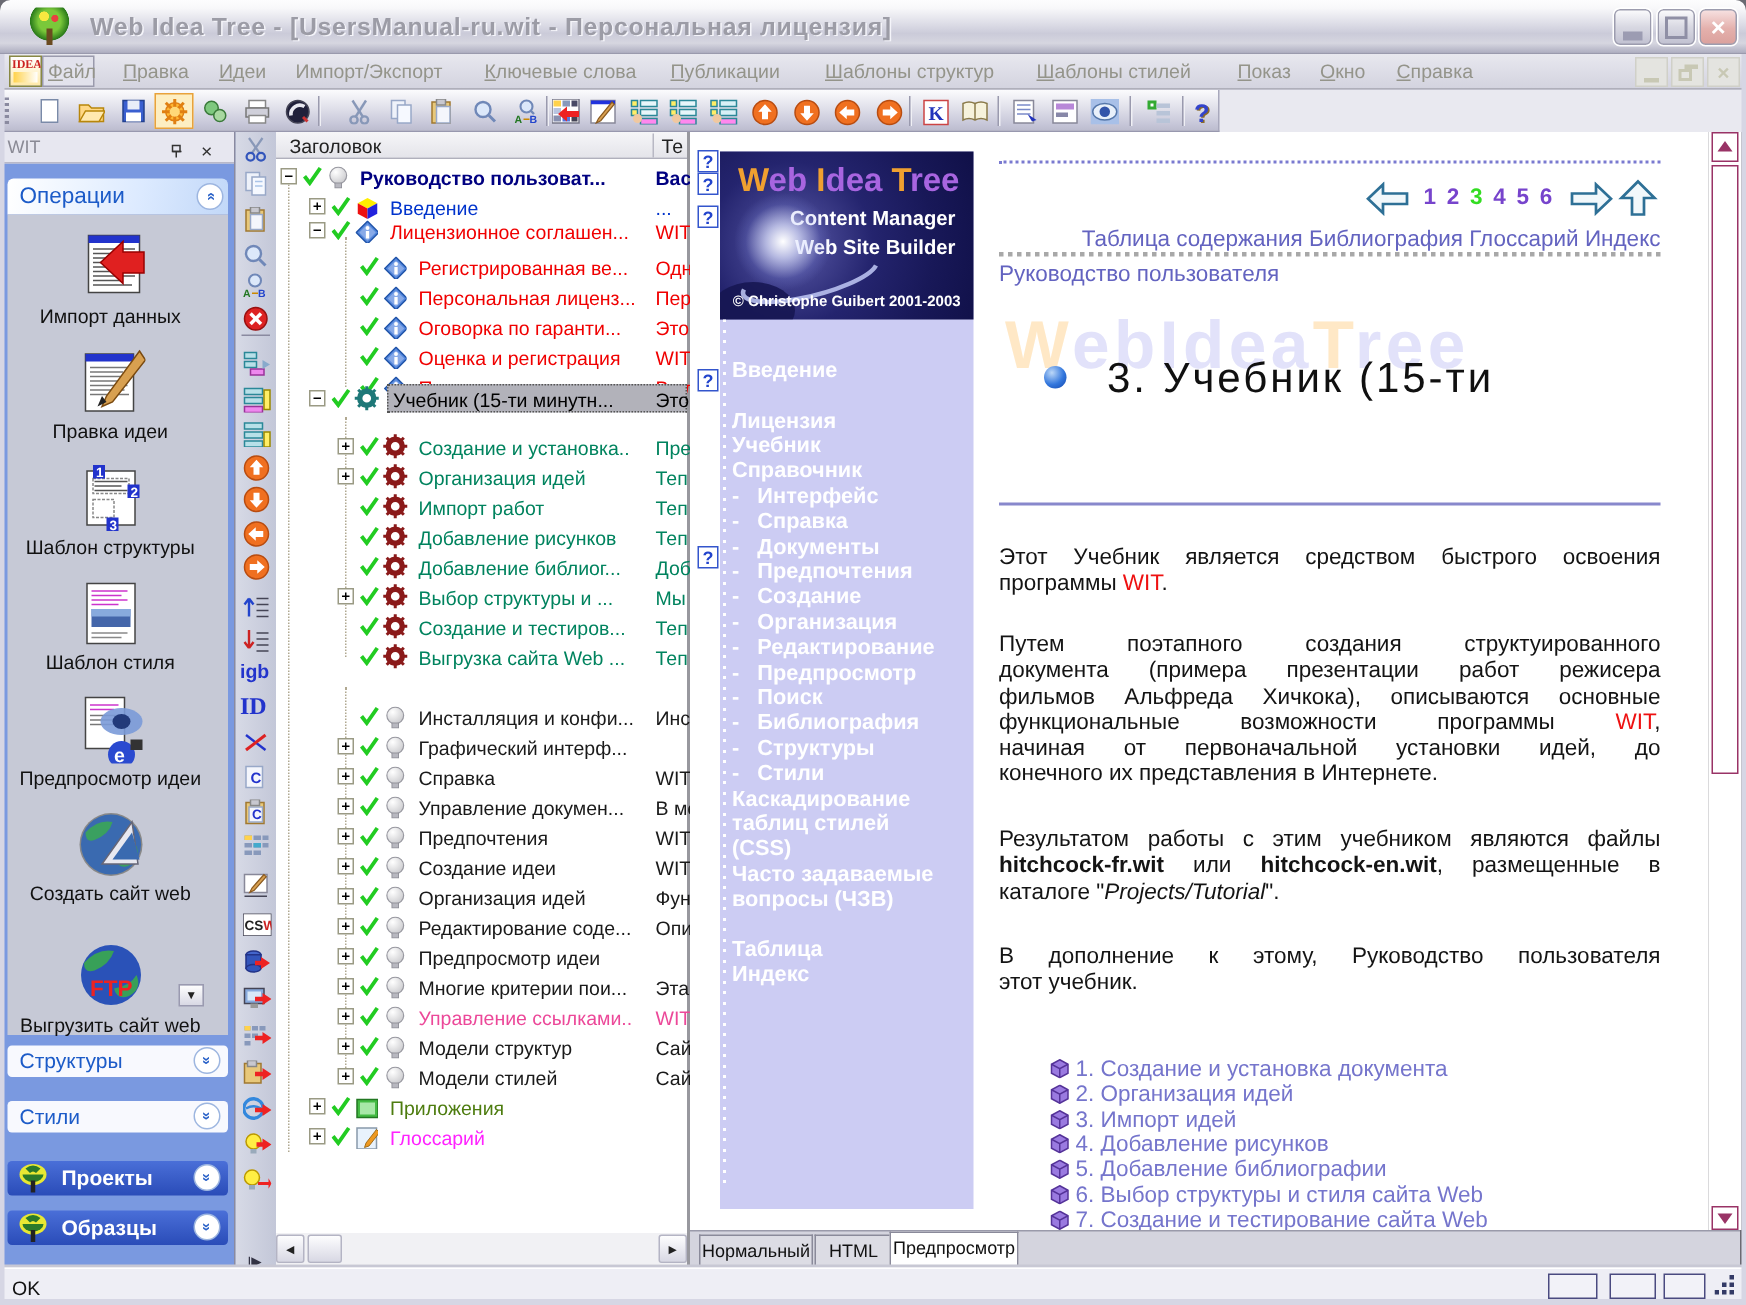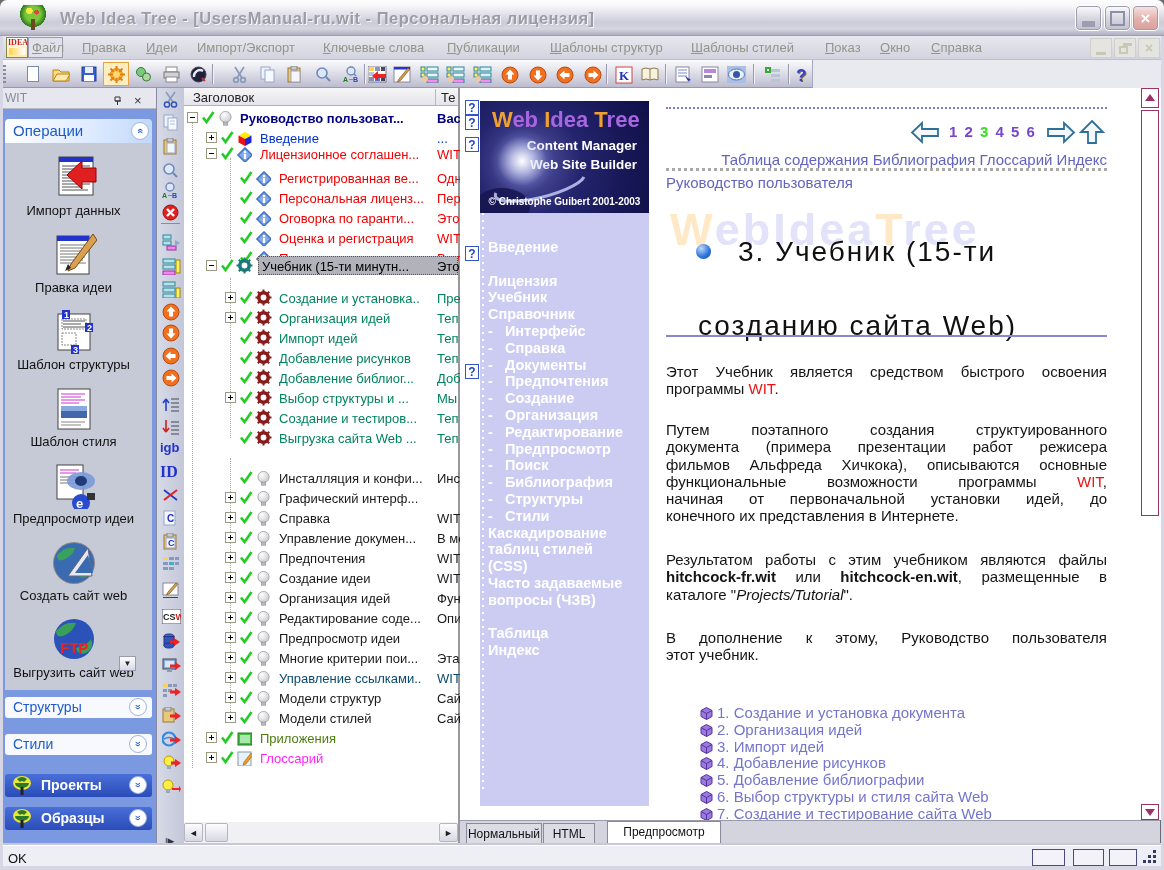--- a/index.html
+++ b/index.html
@@ -417,21 +417,21 @@
     <div class="opicon"><svg width="46" height="46">
           <circle cx="23" cy="23" r="21" fill="#888"></circle>
           <circle cx="23" cy="23" r="20" fill="#3a6ab0"></circle>
           <path d="M6 15 q8 -9 18 -7 q-2 8 -12 12 q-6 2 -6 -5z" fill="#3aa060"></path>
           <path d="M26 32 q10 -2 14 -8 q3 8 -5 13 q-7 3 -9 -5z" fill="#3aa060"></path>
           <path d="M37 8 L17 36 h24 z" fill="#e8e8f0" stroke="#667"></path>
           <path d="M37 15 L24 33 h18 z" fill="#3a6ab0"></path>
         </svg></div>
     <div class="opcap">Создать сайт web</div>
   </div>
-  <div class="abs opitem" style="top:529px">
+  <div class="abs opitem" style="top:540px">
     <div class="opicon"><svg width="46" height="46">
           <circle cx="23" cy="22" r="20" fill="#2a52b8"></circle>
           <path d="M5 14 q9 -10 20 -8 q-3 9 -13 13 q-7 2 -7 -5z" fill="#38a058"></path>
           <path d="M25 31 q11 -2 15 -9 q4 9 -5 14 q-8 3 -10 -5z" fill="#38a058"></path>
           <text x="9" y="36" font-size="15" font-weight="bold" fill="#ee2222">FTP</text>
         </svg></div>
     <div class="opcap">Выгрузить сайт web</div>
   </div>
   <div class="abs" style="left:119px;top:568px;width:17px;height:15px;background:linear-gradient(#fefefe,#d8d8e4);border:1px solid #9a9ab0;text-align:center;font-size:8px;line-height:14px;color:#222">▼</div>
   <div class="abs secbar" style="top:609px">Структуры<div class="abs chev" style="left:124px;top:1px;transform:rotate(-90deg)">«</div></div>
@@ -824,21 +824,21 @@
       <span class="ttext" style="left:95px">Организация идей</span>
       <span class="tcol2">Теп</span>
     </div>
   <div class="trow" style="top:240px;color:#00835e">
       <svg class="chk" style="left:56px;top:3px;position:absolute" width="13" height="13">
         <use href="#chk"></use>
       </svg>
       <svg class="ticn" style="left:71px;top:1px;width:17px;height:17px" width="17" height="17">
         <use href="#gearR"></use>
       </svg>
-      <span class="ttext" style="left:95px">Импорт идей</span>
+      <span class="ttext" style="left:95px">Импорт работ</span>
       <span class="tcol2">Теп</span>
     </div>
   <div class="trow" style="top:260px;color:#00835e">
       <svg class="chk" style="left:56px;top:3px;position:absolute" width="13" height="13">
         <use href="#chk"></use>
       </svg>
       <svg class="ticn" style="left:71px;top:1px;width:17px;height:17px" width="17" height="17">
         <use href="#gearR"></use>
       </svg>
       <span class="ttext" style="left:95px">Добавление рисунков</span>
@@ -985,21 +985,21 @@
       <div class="pm plus" style="left:41px"></div>
       <svg class="chk" style="left:56px;top:3px;position:absolute" width="13" height="13">
         <use href="#chk"></use>
       </svg>
       <svg class="ticn" style="left:72px" width="16" height="16">
         <use href="#bulb"></use>
       </svg>
       <span class="ttext" style="left:95px">Многие критерии пои...</span>
       <span class="tcol2">Эта</span>
     </div>
-  <div class="trow" style="top:580px;color:#0c4a6e">
+  <div class="trow" style="top:580px;color:#ec4899">
       <div class="pm plus" style="left:41px"></div>
       <svg class="chk" style="left:56px;top:3px;position:absolute" width="13" height="13">
         <use href="#chk"></use>
       </svg>
       <svg class="ticn" style="left:72px" width="16" height="16">
         <use href="#bulb"></use>
       </svg>
       <span class="ttext" style="left:95px">Управление ссылками..</span>
       <span class="tcol2">WIT</span>
     </div>
@@ -1107,21 +1107,20 @@
       </svg>
     <svg class="abs" style="left:412px;top:30px" width="28" height="28">
         <path d="M14 3 L25 14 h-7 v11 h-8 v-11 h-7 z" fill="#f2f8fb" stroke="#2e7096" stroke-width="1.8"></path>
       </svg>
     <div class="abs purp" style="left:0;top:63px;width:441px;text-align:right;font-size:15px">Таблица содержания Библиография Глоссарий Индекс</div>
     <div class="abs" style="left:0;top:80px;width:441px;border-top:3px dotted #a8a8a8"></div>
     <div class="abs purp" style="left:0;top:86px;font-size:15px">Руководство пользователя</div>
     <div class="abs" style="left:4px;top:116px;font-size:45px;font-weight:bold;letter-spacing:3px;font-family:'Liberation Sans',sans-serif;white-space:nowrap"><span style="color:#ffe8c6">W</span><span style="color:#e2e2fa">ebIdea</span><span style="color:#ffe8c6">T</span><span style="color:#e2e2fa">ree</span></div>
     <div class="abs" style="left:30px;top:156px;width:15px;height:15px;border-radius:50%;background:radial-gradient(circle at 35% 30%,#bcd8f8,#3377dd 55%,#1144aa)"></div>
     <div class="abs" style="left:72px;top:148px;font-size:28px;color:#101010;letter-spacing:2px">3. Учебник (15-ти</div>
-    <div class="abs" style="left:32px;top:222px;font-size:28px;color:#101010;letter-spacing:2px">созданию сайта Web)</div>
     <div class="abs" style="left:0;top:247px;width:441px;height:2px;background:#8888cc"></div>
     <div class="abs para" style="top:275px">
       <div class="jl">Этот Учебник является средством быстрого освоения</div>
       <div>программы <span style="color:#ee1111">WIT</span>.</div>
     </div>
     <div class="abs para" style="top:463px">
       <div class="jl">Результатом работы с этим учебником являются файлы</div>
       <div class="jl"><b>hitchcock-fr.wit</b> или <b>hitchcock-en.wit</b>, размещенные в</div>
       <div>каталоге "<i>Projects/Tutorial</i>".</div>
     </div>
@@ -1165,21 +1164,21 @@
       <div><svg width="13" height="13" style="vertical-align:-2px;margin-right:4px">
             <path d="M6.5 0.5 L12 3.5 v6 L6.5 12.5 1 9.5 v-6 z" fill="#9a7ae0" stroke="#553399"></path>
             <path d="M1 3.5 L6.5 6.5 12 3.5 M6.5 6.5 v6" stroke="#553399" fill="none"></path>
           </svg>7. Создание и тестирование сайта Web</div>
     </div>
   </div>
 </div>
 <div class="abs" id="tabband">
   <div class="abs tab" style="left:6px;width:76px">Нормальный</div>
   <div class="abs tab" style="left:83px;width:52px">HTML</div>
-  <div class="abs tab active" style="left:147px;width:114px">Предпросмотр</div>
+  <div class="abs tab active" style="left:133px;width:86px">Предпросмотр</div>
 </div>
 <div class="abs" id="vscroll">
   <div class="abs mbox" style="left:2px;top:0;width:18px;height:20px"><svg width="16" height="18">
         <path d="M8 5 l5 7 h-10 z" fill="#993366"></path>
       </svg></div>
   <div class="abs mbox" style="left:2px;top:22px;width:18px;height:406px"></div>
   <div class="abs mbox" style="left:2px;top:716px;width:18px;height:16px"><svg width="16" height="14">
         <path d="M8 11 l5 -7 h-10 z" fill="#993366"></path>
       </svg></div>
 </div>

